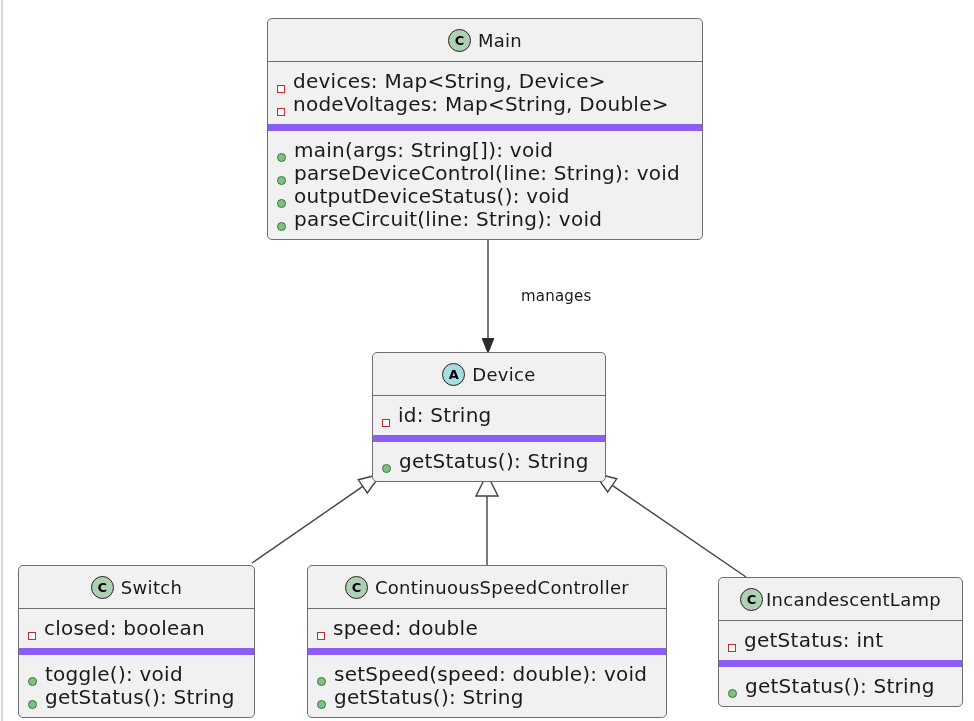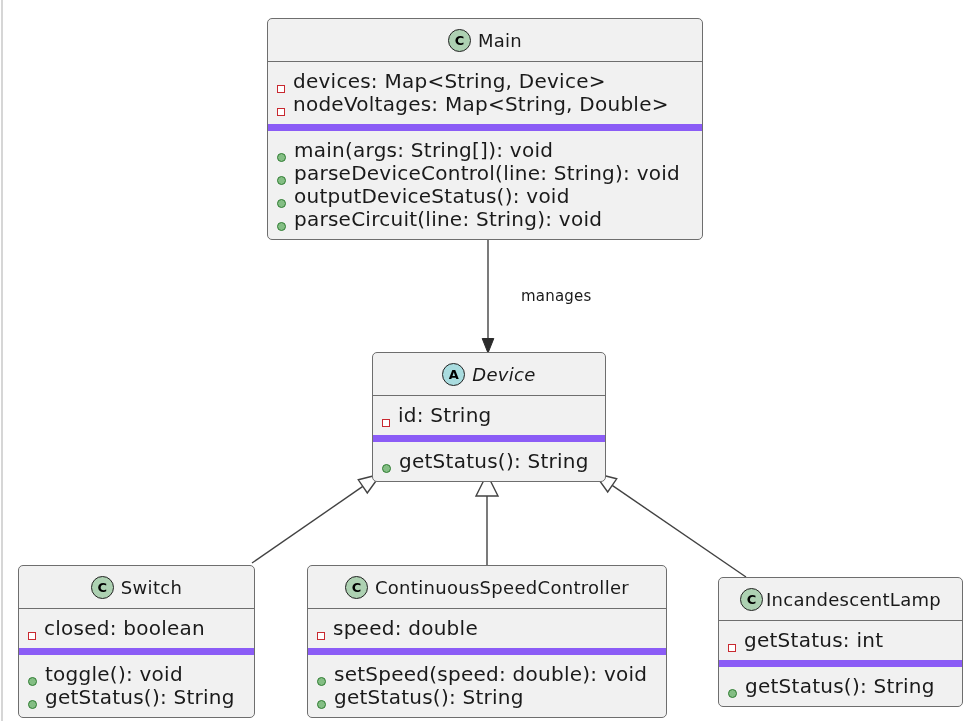--- a/index.html
+++ b/index.html
@@ -31,21 +31,21 @@
     display: flex; align-items: center; justify-content: center;
     gap: 7px;
     border-bottom: 1px solid #6E6E6E;
     padding: 0 6px;
     white-space: nowrap;
   }
   .cname {
     font-size: 18px;
     letter-spacing: 0.3px;
   }
-  .cname.italic { font-style: italic; }
+  .cname.italic { }
 
   .spot {
     width: 23px; height: 23px;
     border-radius: 50%;
     border: 1.2px solid #222222;
     display: inline-flex; align-items: center; justify-content: center;
     font-size: 13px; font-weight: bold; color: #000;
     flex: 0 0 auto;
   }
   .spot-class    { background: #ADD1B2; }

